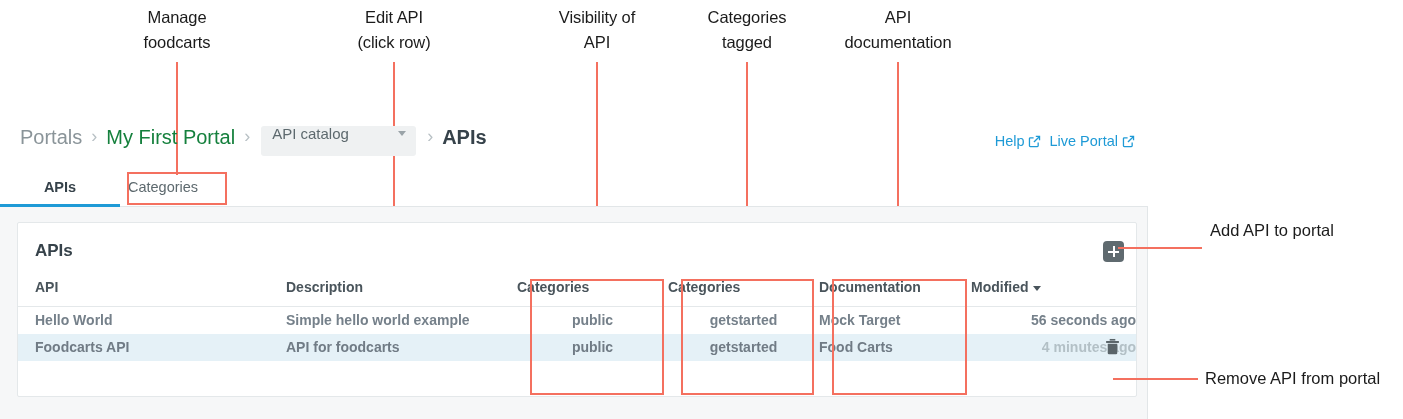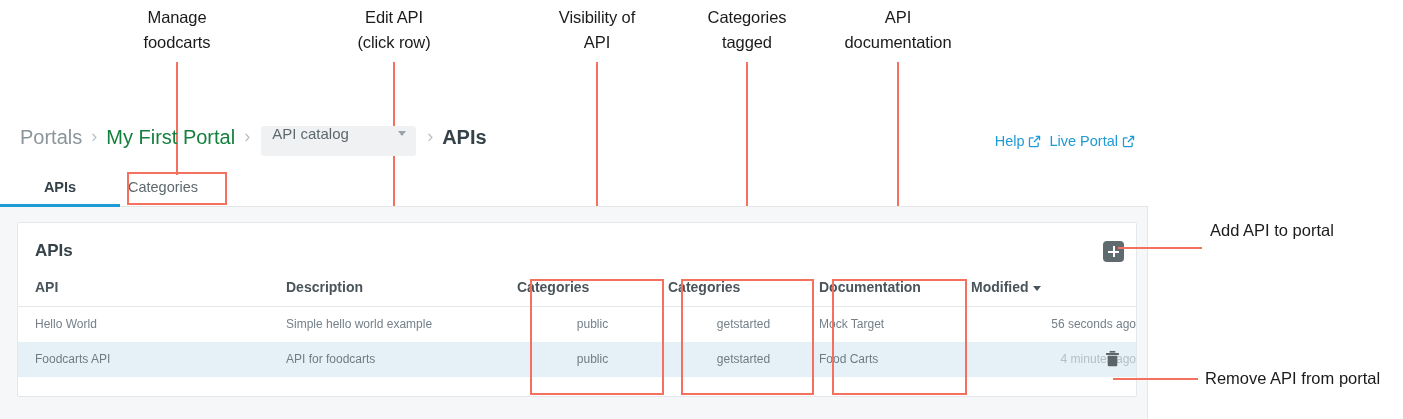--- a/index.html
+++ b/index.html
@@ -178,25 +178,26 @@
   table.apis th {
     font-size: 14px; font-weight: bold;
     color: #49545b;
     text-align: left;
     padding: 0 0 11px 0;
     border-bottom: 1px solid #e4e8ea;
     height: 26px;
     vertical-align: bottom;
   }
   table.apis td {
-    font-size: 12px;
+    font-size: 14px;
     color: #75808a;
     padding: 0;
-    height: 35px;
+    height: 27px;
     vertical-align: middle;
+    font-weight: bold;
   }
   tr.row-alt td { background: #e5f1f7; }
   tr.row-plain td { background: #ffffff; }
   tr.row-alt td { color: #707b85; }
   .c-api    { width: 268px; padding-left: 17px !important; }
   .c-desc   { width: 231px; }
   .c-vis    { width: 151px; text-align: center; }
   .c-cat    { width: 151px; text-align: center; }
   .c-doc    { width: 152px; text-align: left; }
   .c-mod    { width: 165px; text-align: right; }

